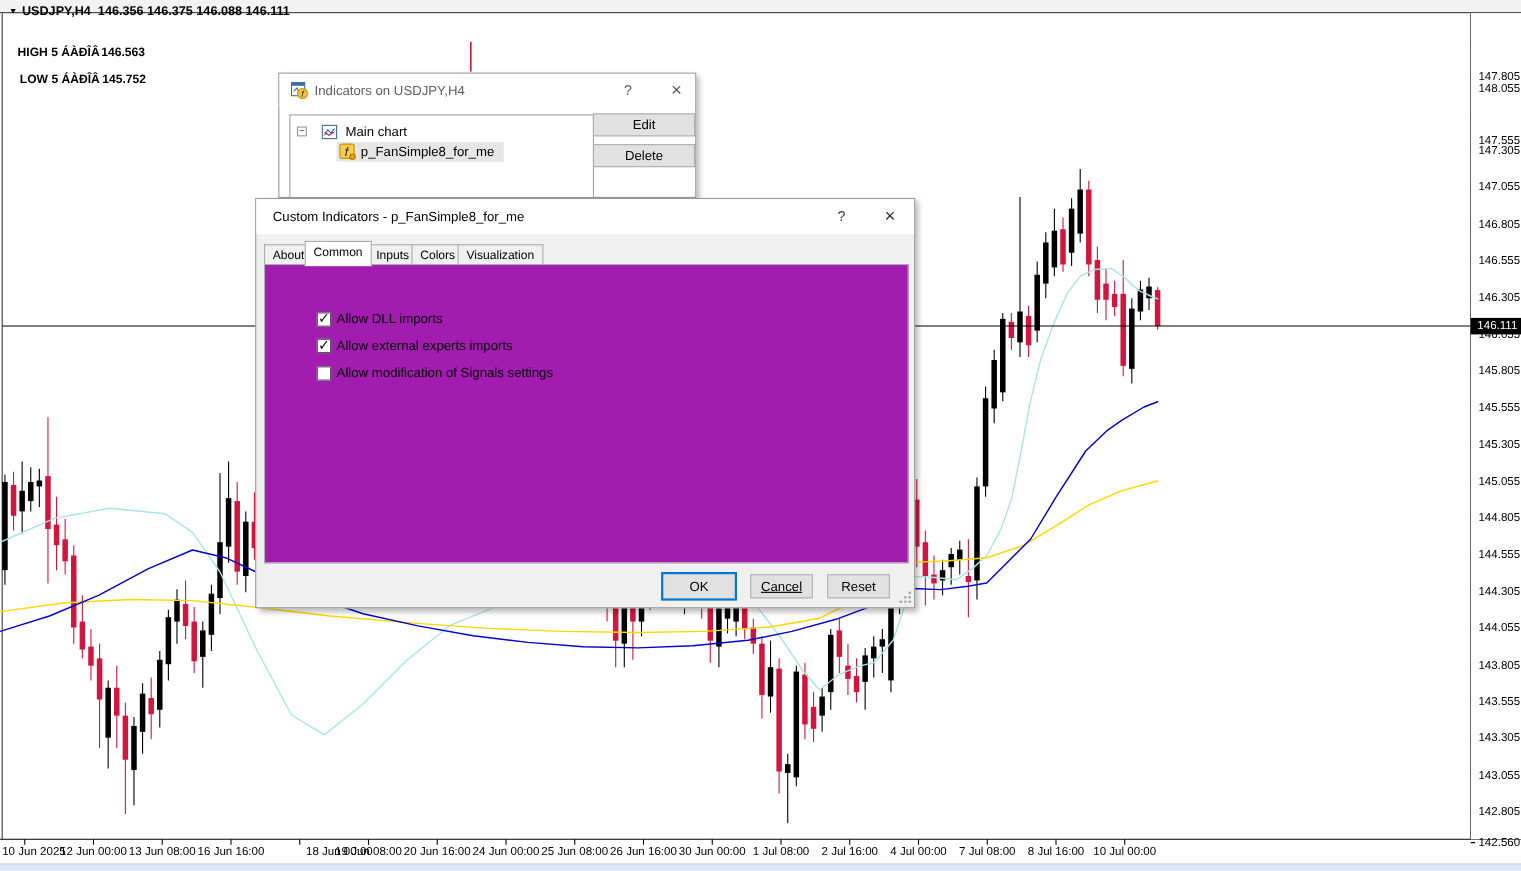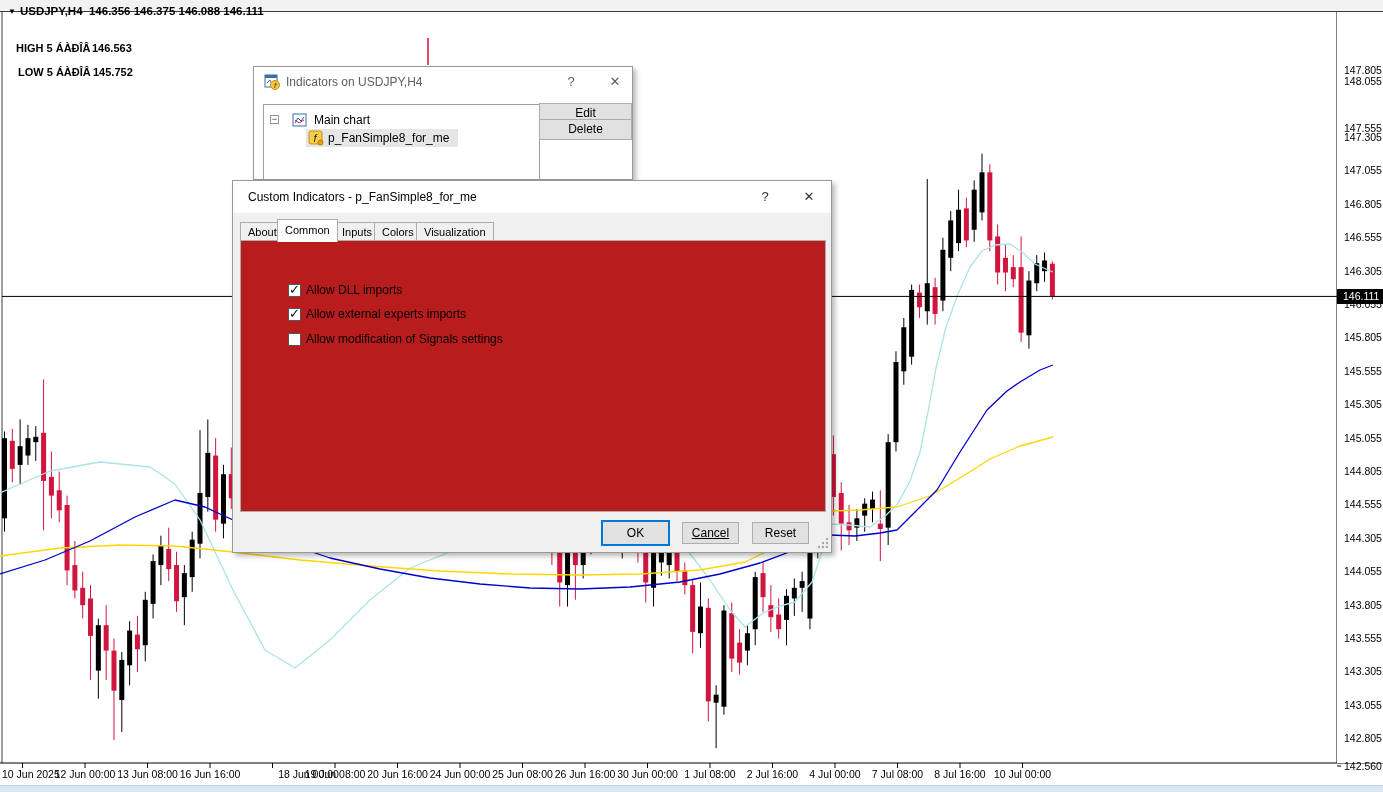--- a/index.html
+++ b/index.html
@@ -39,30 +39,30 @@
   #ind-listbox { position:absolute; left:9px; top:37px; width:277px; height:90px; background:#fff; border:1px solid #A0A0A0; }
   .tree-row { position:absolute; left:0; right:0; height:18px; }
   .expander { position:absolute; left:6px; top:4px; width:9px; height:9px; border:1px solid #969696; background:#fff;
               font-size:9px; line-height:7px; text-align:center; color:#333; }
   .tree-icon { position:absolute; top:1px; width:16px; height:16px; }
   .tree-label { position:absolute; top:2px; font-size:12px; white-space:nowrap; }
   #tree-row-child .sel-bg { position:absolute; left:42px; top:0; width:152px; height:18px; background:#E6E6E6; }
   .dlg-btn { position:absolute; background:#E1E1E1; border:1px solid #ADADAD; font-size:12px;
              text-align:center; font-family:inherit; }
   #btn-edit   { left:285px; top:36px; width:93px; height:21px; line-height:19px; }
-  #btn-delete { left:285px; top:52px; width:93px; height:21px; line-height:19px; }
+  #btn-delete { left:285px; top:64px; width:93px; height:21px; line-height:19px; }
 
   #dlg-custom { left:232px; top:180px; width:600px; height:373px; z-index:20; }
   #dlg-custom .titlebar { height:32px; }
   #dlg-custom .title-text { left:15px; top:9px; color:#000; }
   #tab-strip { position:absolute; left:0; top:38px; right:0; height:22px; }
   .tab { position:absolute; top:3px; height:19px; padding:0 7px; background:#F0F0F0;
          border:1px solid #ACACAC; border-bottom:none; font-size:11px; line-height:18px; }
   .tab.active { top:0; height:23px; background:#fff; line-height:21px; z-index:2; }
-  #content-pane { position:absolute; left:7px; top:59px; width:586px; height:272px; background:#b91c1c; border:1px solid #ACACAC; }
+  #content-pane { position:absolute; left:7px; top:59px; width:586px; height:272px; background:#a21caf; border:1px solid #ACACAC; }
   .cb-row { position:absolute; left:47px; height:16px; }
   .cb { position:absolute; left:0; top:1px; width:13px; height:13px; background:#fff; border:1px solid #555; }
   .cb.checked::after { content:"✓"; position:absolute; left:0px; top:-3px; font-size:13px; font-weight:bold; color:#111; }
   .cb-label { position:absolute; left:18px; top:0; font-size:12px; white-space:nowrap; }
   #btn-ok     { left:368px; top:339px; width:69px; height:26px; line-height:22px; }
   #btn-ok.focused { border:2px solid #0078D7; }
   #btn-cancel { left:449px; top:341px; width:57px; height:22px; line-height:20px;text-decoration:underline; }
   #btn-reset  { left:519px; top:341px; width:57px; height:22px; line-height:20px; }
   #resize-grip { position:absolute; left:584px; top:356px; width:12px; height:12px; }
 </style>

